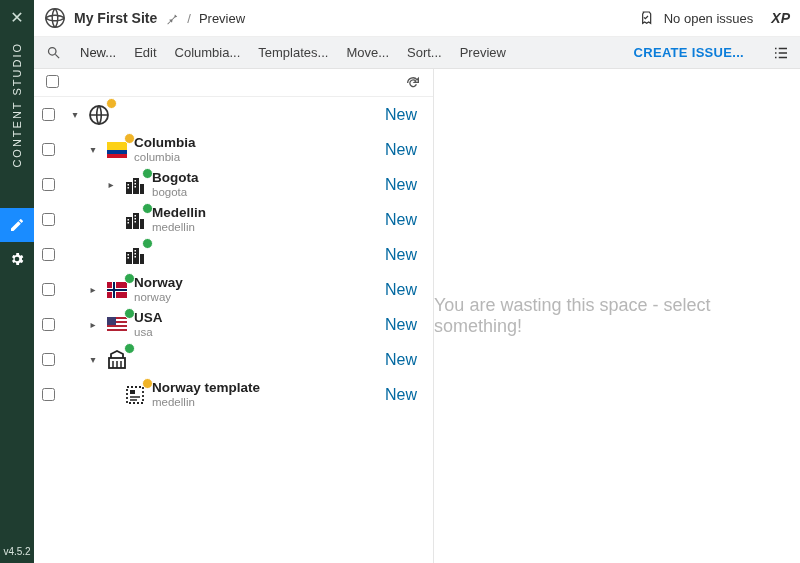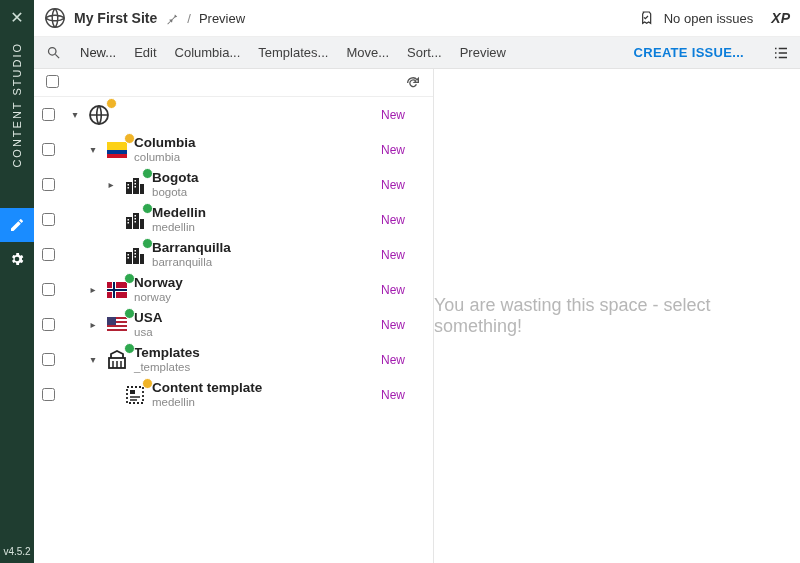--- a/index.html
+++ b/index.html
@@ -34,21 +34,21 @@
   .refresh { cursor: pointer; }
   .tree { flex: 1; overflow: auto; }
   .row { display: flex; align-items: center; min-height: 35px; padding: 2px 12px 2px 8px; }
   .row .chk { width: 26px; display:flex; align-items:center; }
   .row .toggle { width: 14px; text-align: center; color: #555; cursor: pointer; font-size: 10px; }
   .row .icon { width: 34px; display: flex; align-items: center; justify-content: center; }
   .row .labels { display: flex; flex-direction: column; line-height: 1.15; }
   .row .name { font-weight: 600; font-size: 13.5px; color: #222; }
   .row .path { font-size: 11.5px; color: #8a8a8a; }
   .row .sp { flex: 1; }
-  .row .status { font-size: 12px; color: #a21caf; width: 40px; text-align: left; }
+  .row .status { font-size: 16px; color: #0369a1; width: 40px; text-align: center; }
   input[type=checkbox] { width: 13px; height: 13px; accent-color: #888; }
   .preview-panel { flex: 1; display: flex; align-items: center; }
   .preview-msg { color: #b7b7b7; font-size: 18px; }
   svg { display: block; }
   .badge { position: absolute; right: -3px; top: -3px; width: 11px; height: 11px; border-radius: 50%; border: 1.5px solid #fff; }
   .badge.warn { background: #f0b428; }
   .badge.ok { background: #2fa84f; }
   .iconwrap { position: relative; width: 30px; height: 28px; display:flex; align-items:center; justify-content:center; }
 </style>
 </head>
@@ -222,24 +222,20 @@
               <span style="width: 36px; display: inline-block;"></span>
               <span class="toggle"></span>
               <span class="icon">
                 <span class="iconwrap">
                   <svg width="26" height="24" viewBox="0 0 24 24">
                     <use href="#ico-city"></use>
                   </svg>
                   <span class="badge ok"></span>
                 </span>
               </span>
-              <span class="labels">
-                <span class="name">Barranquilla</span>
-                <span class="path">barranquilla</span>
-              </span>
               <span class="sp"></span>
               <span class="status">New</span>
             </div>
             <div class="row">
               <span class="chk">
                 <input type="checkbox" style="">
               </span>
               <span style="width: 18px; display: inline-block;"></span>
               <span class="toggle">▸</span>
               <span class="icon">
@@ -285,43 +281,39 @@
               <span style="width: 18px; display: inline-block;"></span>
               <span class="toggle">▾</span>
               <span class="icon">
                 <span class="iconwrap">
                   <svg width="26" height="24" viewBox="0 0 24 24">
                     <use href="#ico-templates"></use>
                   </svg>
                   <span class="badge ok"></span>
                 </span>
               </span>
-              <span class="labels">
-                <span class="name">Templates</span>
-                <span class="path">_templates</span>
-              </span>
               <span class="sp"></span>
               <span class="status">New</span>
             </div>
             <div class="row">
               <span class="chk">
                 <input type="checkbox" style="">
               </span>
               <span style="width: 36px; display: inline-block;"></span>
               <span class="toggle"></span>
               <span class="icon">
                 <span class="iconwrap">
                   <svg width="26" height="24" viewBox="0 0 24 24">
                     <use href="#ico-page-template"></use>
                   </svg>
                   <span class="badge warn"></span>
                 </span>
               </span>
               <span class="labels">
-                <span class="name">Content template</span>
+                <span class="name">Norway template</span>
                 <span class="path">medellin</span>
               </span>
               <span class="sp"></span>
               <span class="status">New</span>
             </div>
           </div>
       </div>
       <div class="preview-panel">
         <div class="preview-msg">You are wasting this space - select something!</div>
       </div>

